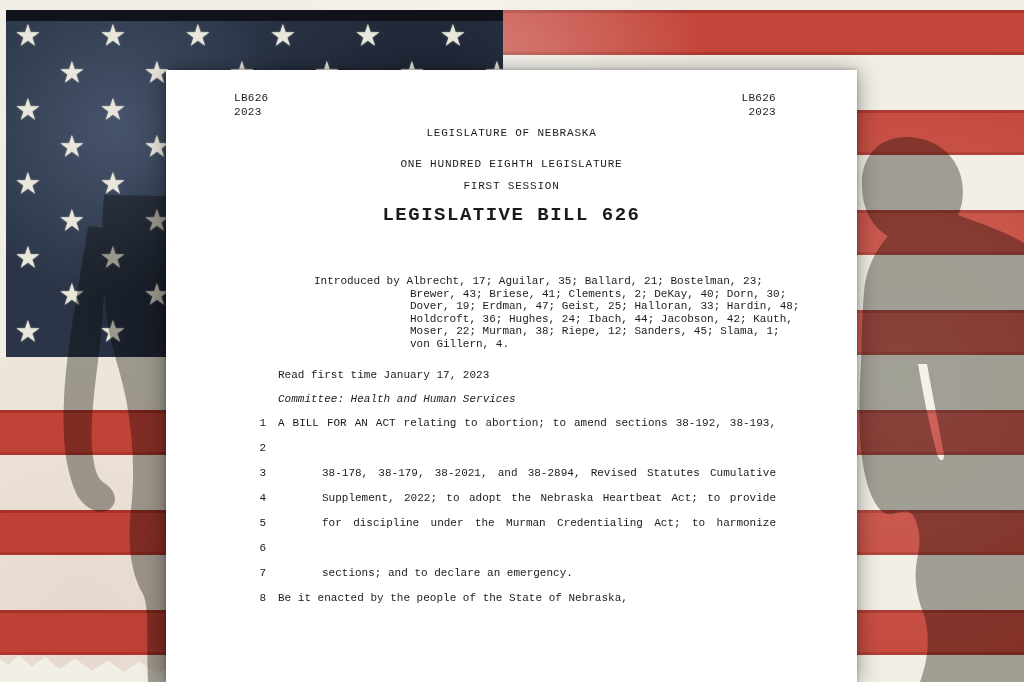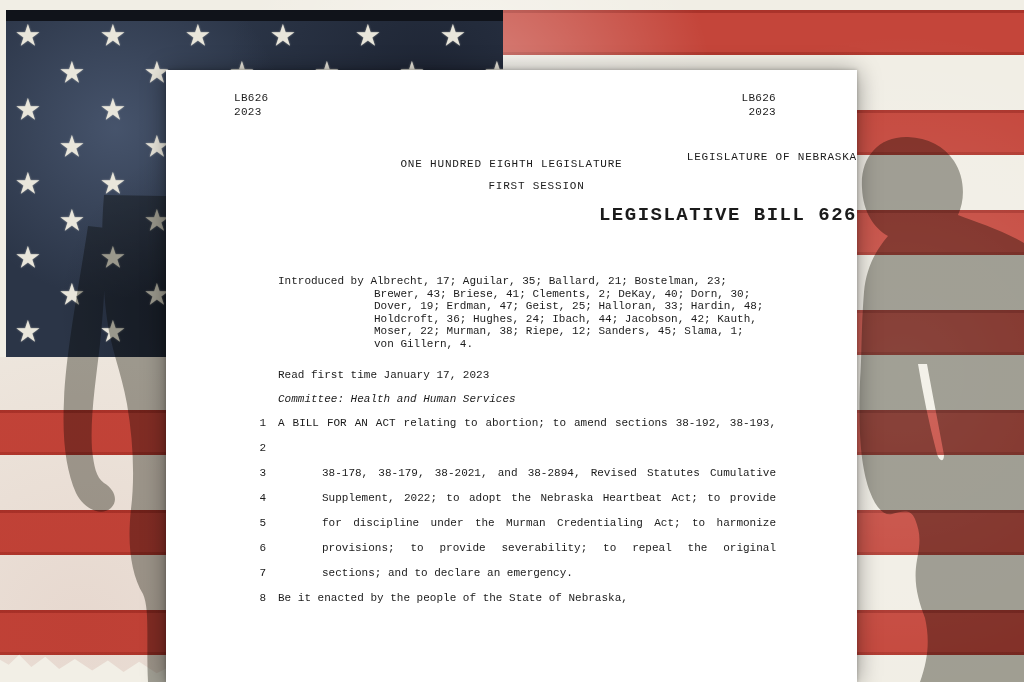--- a/index.html
+++ b/index.html
@@ -48,26 +48,26 @@
   
   #paper{position:absolute;left:166px;top:70px;width:691px;height:612px;
     background:var(--page-color,#ffffff);
     box-shadow:0 2px 22px rgba(0,0,0,.40), 0 0 4px rgba(0,0,0,.25);
     color:var(--ink-color,#1b1b1b);font-size:11px;}
   #paper .abs{position:absolute;white-space:pre;}
   .corner{line-height:14px;letter-spacing:.3px;}
   #corner-left{left:68px;top:21px;}
   #corner-right{right:81px;top:21px;text-align:right;}
   .centered{left:0;width:100%;text-align:center;letter-spacing:.8px;line-height:14px;}
-  #org-line{top:80px;text-align:right;}
+  #org-line{top:56px;}
   #session-line{top:87px;}
-  #session-part-line{top:109px;margin-left:25px;}
-  #bill-title{top:134px;font-size:19px;font-weight:bold;letter-spacing:1.5px;line-height:22px;text-align:right;}
+  #session-part-line{top:109px;}
+  #bill-title{top:134px;font-size:19px;font-weight:bold;letter-spacing:1.5px;line-height:22px;}
   #intro-block{position:absolute;left:112px;top:205px;width:505px;line-height:12.6px;}
-  .intro-line{white-space:pre;}
+  .intro-line{white-space:pre;margin-left:36px;}
   .intro-line.cont{padding-left:96px;}
   #read-line{left:112px;top:298px;line-height:14px;}
   #committee-line{left:112px;top:322px;line-height:14px;font-style:italic;}
   #body-lines{position:absolute;left:0;top:341px;width:100%;}
   .bill-row{position:relative;height:25px;line-height:25px;}
   .bill-row .ln{position:absolute;left:78px;width:22px;text-align:right;}
   .bill-row .lt{position:absolute;left:112px;width:498px;white-space:normal;}
   .bill-row .lt.ind{padding-left:44px;width:454px;}
   .bill-row .lt.just{text-align:justify;text-align-last:justify;}
 </style>
@@ -212,21 +212,20 @@
         <div class="bill-row">
           <span class="ln">4</span>
           <span class="lt ind just">Supplement, 2022; to adopt the Nebraska Heartbeat Act; to provide</span>
         </div>
         <div class="bill-row">
           <span class="ln">5</span>
           <span class="lt ind just">for discipline under the Murman Credentialing Act; to harmonize</span>
         </div>
         <div class="bill-row">
           <span class="ln">6</span>
-          <span class="lt ind just">provisions; to provide severability; to repeal the original</span>
         </div>
         <div class="bill-row">
           <span class="ln">7</span>
           <span class="lt ind">sections; and to declare an emergency.</span>
         </div>
         <div class="bill-row">
           <span class="ln">8</span>
           <span class="lt">Be it enacted by the people of the State of Nebraska,</span>
         </div>
       </div>

